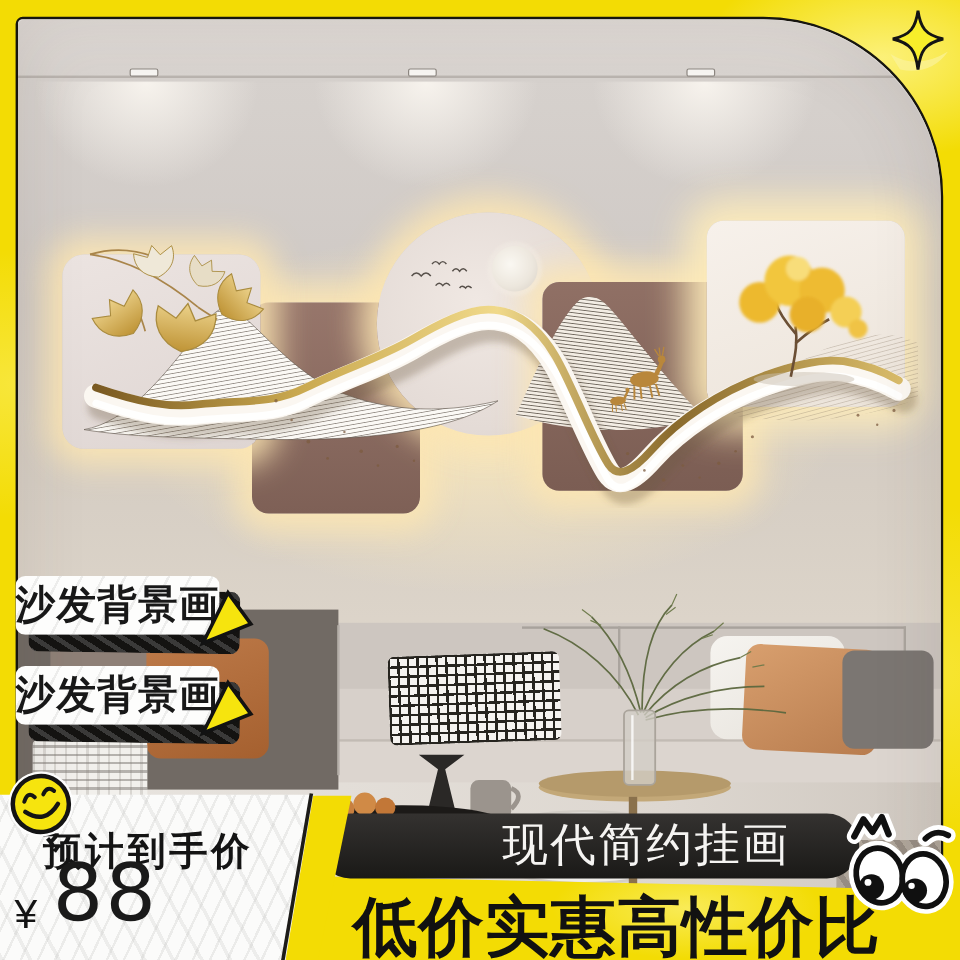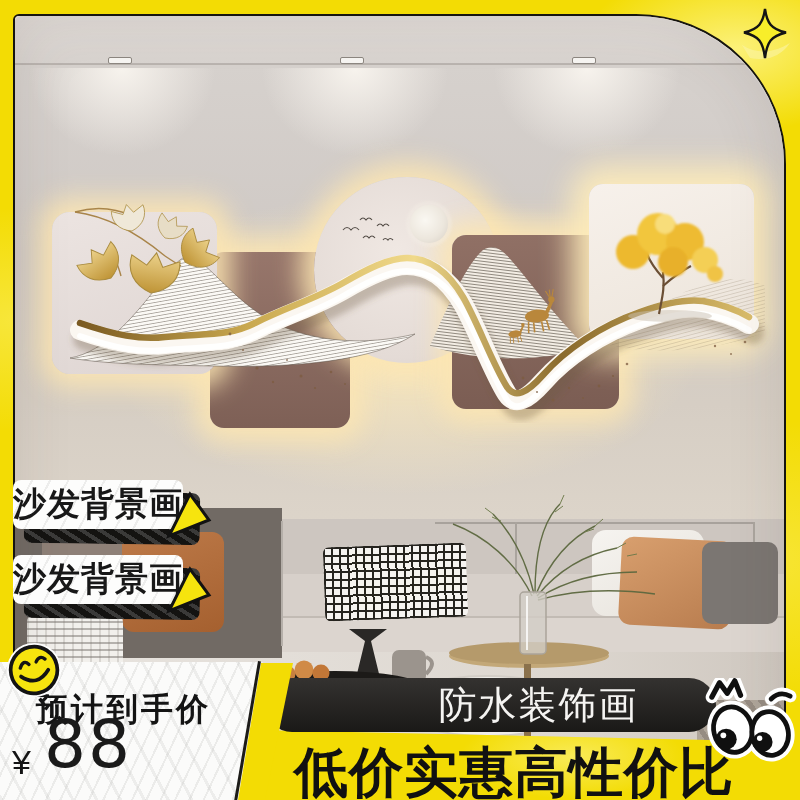--- a/index.html
+++ b/index.html
@@ -325,21 +325,21 @@
     <polygon points="5,46 26,4 45,30" fill="#f6e40e" stroke="#121212" stroke-width="3"></polygon>
   </svg>
 
   <div class="badge-shadow" style="left:24px;top:567px"></div>
   <div class="badge-box" style="left:13px;top:555px">沙发背景画</div>
   <svg class="badge-arrow" style="left:164px;top:565px" width="48" height="50" viewBox="0 0 48 50">
     <polygon points="5,46 26,4 45,30" fill="#f6e40e" stroke="#121212" stroke-width="3"></polygon>
   </svg>
 
   <div class="band"></div>
-  <div class="pill">防水装饰画</div>
+  <div class="pill">现代简约挂画</div>
   <div class="wedge"></div>
   <div class="diag-line"></div>
   <div class="tagline">低价实惠高性价比</div>
 
   <div class="paper"></div>
   <div class="price-label">预计到手价</div>
   <div class="price-currency">¥</div>
   <div class="price-amount">88</div>
 
   <svg class="smiley" width="56" height="56" viewBox="0 0 60 60">

